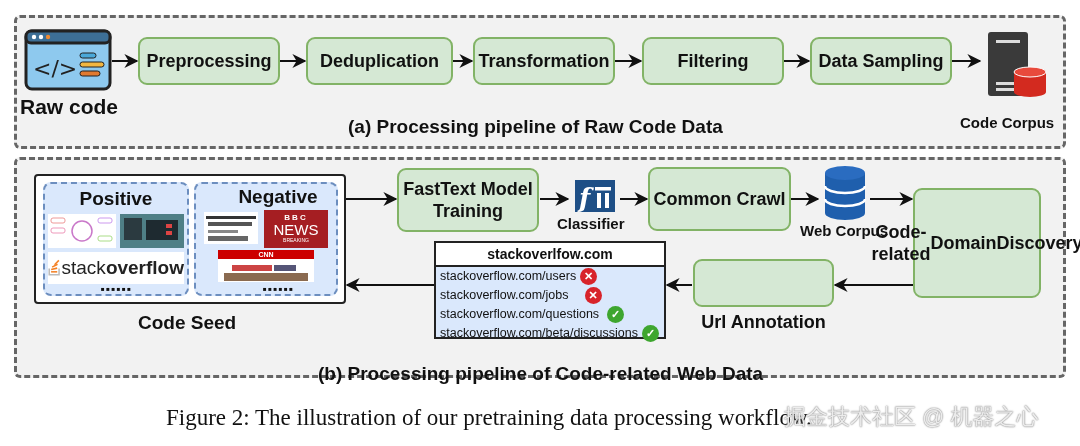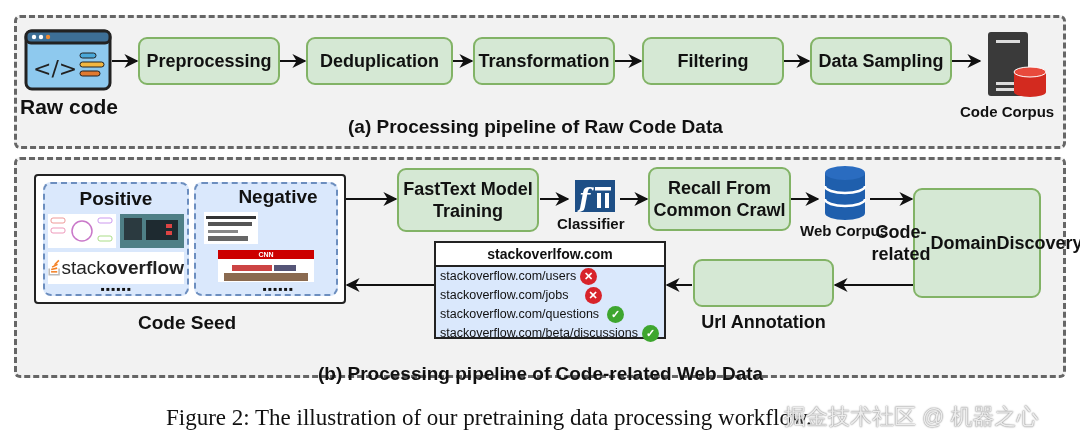--- a/index.html
+++ b/index.html
@@ -58,21 +58,21 @@
 <div class="abs" style="left:984px;top:30px;width:70px;height:70px;">
   <svg width="70" height="70" viewBox="0 0 70 70">
     <rect x="4" y="2" width="40" height="64" rx="3" fill="#3a3a3a"></rect>
     <rect x="12" y="10" width="24" height="3" fill="#ddd"></rect>
     <rect x="12" y="52" width="18" height="3" fill="#ddd"></rect>
     <rect x="12" y="58" width="18" height="3" fill="#ddd"></rect>
     <path d="M30 42 v20 a16 5 0 0 0 32 0 v-20 z" fill="#d32a1f"></path>
     <ellipse cx="46" cy="42" rx="16" ry="5" fill="#e84a3c" stroke="#fff" stroke-width="1"></ellipse>
   </svg>
 </div>
-<div class="lbl" style="left:960px;top:103px;font-size:15px;">Code Corpus</div>
+<div class="lbl" style="left:960px;top:114px;font-size:15px;">Code Corpus</div>
 
 <div class="caption-panel" style="left:348px;top:116px;">(a) Processing pipeline of Raw Code Data</div>
 
 <div class="panel" style="left:14px;top:157px;width:1052px;height:221px;"></div>
 
 <div class="seed-outer" style="left:34px;top:174px;width:312px;height:130px;">
   <div class="seed-inner" style="left:7px;top:6px;width:146px;height:114px;">
     <div class="seed-title">Positive</div>
     <div class="abs" style="left:3px;top:30px;width:68px;height:34px;background:#fff;">
       <svg width="68" height="34">
@@ -107,20 +107,25 @@
   <div class="seed-inner" style="left:158px;top:6px;width:144px;height:114px;padding-left:12px;">
     <div class="seed-title" style="top:2px;">Negative</div>
     <div class="abs" style="left:8px;top:28px;width:54px;height:32px;background:#fff;">
       <svg width="54" height="32">
           <rect x="2" y="4" width="50" height="3" fill="#333"></rect>
           <rect x="4" y="10" width="44" height="4" fill="#555"></rect>
           <rect x="4" y="18" width="30" height="3" fill="#888"></rect>
           <rect x="4" y="24" width="40" height="5" fill="#666"></rect>
         </svg>
     </div>
+    <div class="abs" style="left:68px;top:26px;width:64px;height:38px;background:#a51e22;color:#fff;text-align:center;">
+      <div style="font-size:8px;font-weight:bold;letter-spacing:2px;margin-top:3px;">BBC</div>
+      <div style="font-size:15px;line-height:15px;">NEWS</div>
+      <div style="font-size:5px;">BREAKING</div>
+    </div>
     <div class="abs" style="left:22px;top:66px;width:96px;height:32px;background:#fff;">
       <div style="height:9px;background:#cc0000;color:#fff;font-size:7px;font-weight:bold;text-align:center;line-height:9px;"><span>CNN</span></div>
       <svg width="96" height="23">
           <rect x="14" y="6" width="40" height="6" fill="#c44"></rect>
           <rect x="56" y="6" width="22" height="6" fill="#557"></rect>
           <rect x="6" y="14" width="84" height="8" fill="#8a6a50"></rect>
         </svg>
     </div>
     <div class="dots" style="top:98px;">▪▪▪▪▪▪</div>
   </div>
@@ -136,21 +141,20 @@
   <svg width="40" height="32" viewBox="0 0 40 32">
       <text x="4" y="27" font-family="DejaVu Serif, serif" font-style="italic" font-weight="bold" font-size="26" fill="#fff">f</text>
     <rect x="20" y="7" width="16" height="3.5" fill="#fff"></rect>
       <rect x="22" y="13" width="4" height="15" fill="#fff"></rect>
       <rect x="30" y="13" width="4" height="15" fill="#fff"></rect>
     </svg>
 </div>
 <div class="lbl" style="left:557px;top:215px;font-size:15px;">Classifier</div>
 
 <div class="box" style="left:648px;top:167px;width:143px;height:64px;flex-direction:column;">
-  <span>Recall From</span>
   <span>Common Crawl</span>
 </div>
 
 <div class="abs" style="left:823px;top:165px;width:44px;height:56px;">
   <svg width="44" height="56" viewBox="0 0 44 56">
     <path d="M2 8 v40 a20 7 0 0 0 40 0 v-40 z" fill="#1f5fad"></path>
     <ellipse cx="22" cy="8" rx="20" ry="7" fill="#2a6cc0"></ellipse>
     <path d="M2 21 a20 7 0 0 0 40 0" fill="none" stroke="#fff" stroke-width="2.5"></path>
     <path d="M2 34 a20 7 0 0 0 40 0" fill="none" stroke="#fff" stroke-width="2.5"></path>
   </svg>

